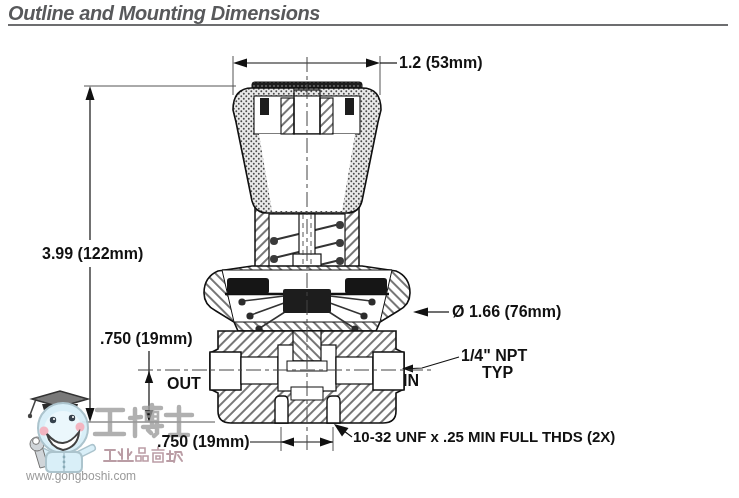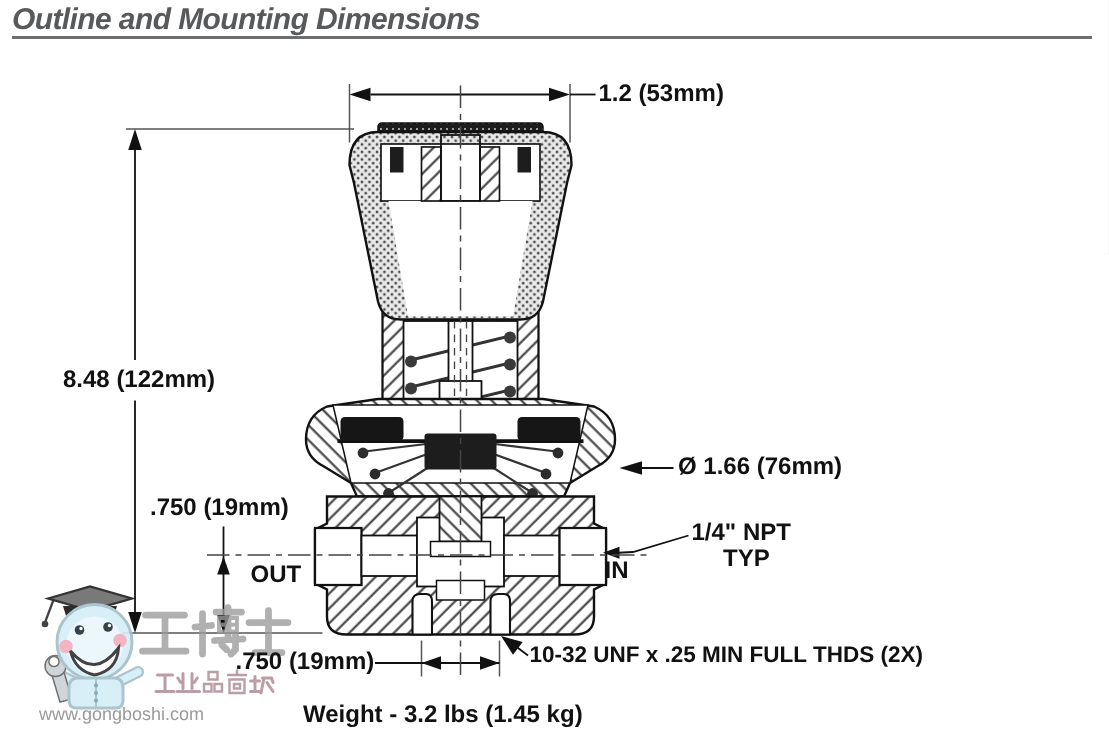--- a/index.html
+++ b/index.html
@@ -208,25 +208,24 @@
         <path d="M105,450 L115,450 M110,450 L110,460 M104,461 L116,461"></path>
         <path d="M122,449 L122,459 M128,449 L128,459 M118.5,452 L120.5,455 M131.5,452 L129.5,455 M118,461 L133,461"></path>
         <path d="M139,448 L145,448 L145,453 L139,453 Z M136,456 L141,456 L141,461 L136,461 Z M143,456 L148,456 L148,461 L143,461 Z" stroke-width="1.6"></path>
         <path d="M158,447 L158,449 M152,450 L164,450 M153,453 L163,453 L163,462 L153,462 Z M156,456 L160,456 L160,459 L156,459 Z" stroke-width="1.6"></path>
         <path d="M170,451 L170,461 M167,454 L173,454 M167,461 L173,461 M175,452 L181,452 M176,452 L174,462 M178,455 L182,461 M182,455 L181,452"></path>
       </g>
     </g>
   </svg>
 
   <div class="dim" style="left:399px;top:54px;">1.2 (53mm)</div>
-  <div class="dim" style="left:42px;top:245px;">8.48 (122mm)</div>
+  <div class="dim" style="left:42px;top:245px;">3.99 (122mm)</div>
   <div class="dim" style="left:100px;top:330px;">.750 (19mm)</div>
   <div class="dim" style="left:167px;top:375px;">OUT</div>
   <div class="dim" style="left:403px;top:372px;">IN</div>
   <div class="dim" style="left:452px;top:303px;">Ø 1.66 (76mm)</div>
   <div class="dim" style="left:461px;top:347px;">1/4" NPT</div>
   <div class="dim" style="left:482px;top:364px;">TYP</div>
   <div class="dim" style="left:157px;top:433px;">.750 (19mm)</div>
   <div class="dim small" style="left:353px;top:428px;">10-32 UNF x .25 MIN FULL THDS (2X)</div>
-  <div class="dim" style="left:202px;top:468px;">Weight - 3.2 lbs (1.45 kg)</div>
 
   <div class="url-text">www.gongboshi.com</div>
 </div>
 
 </body></html>

